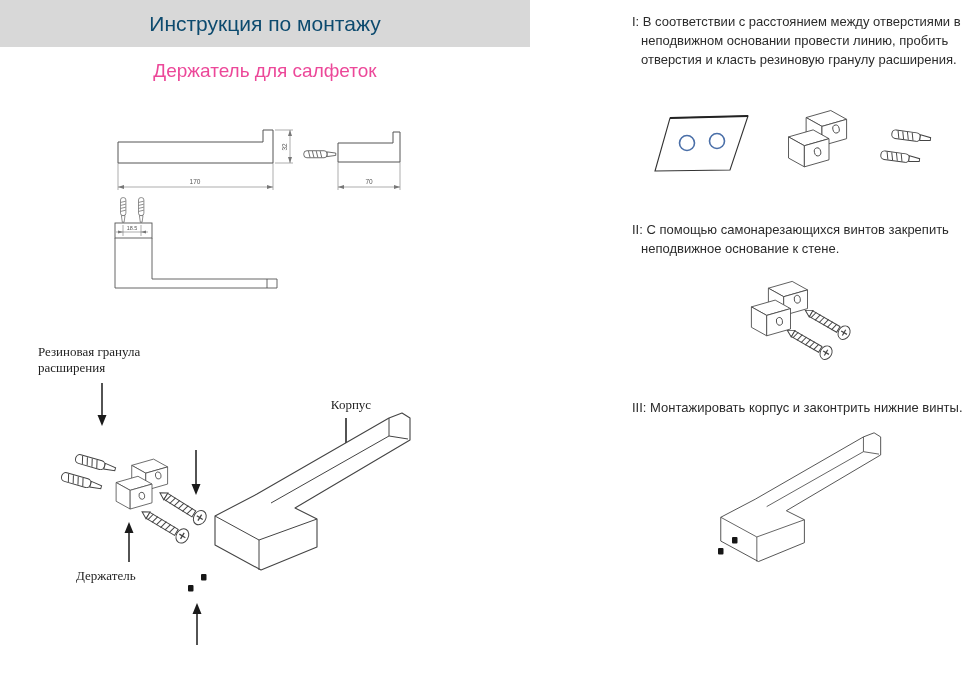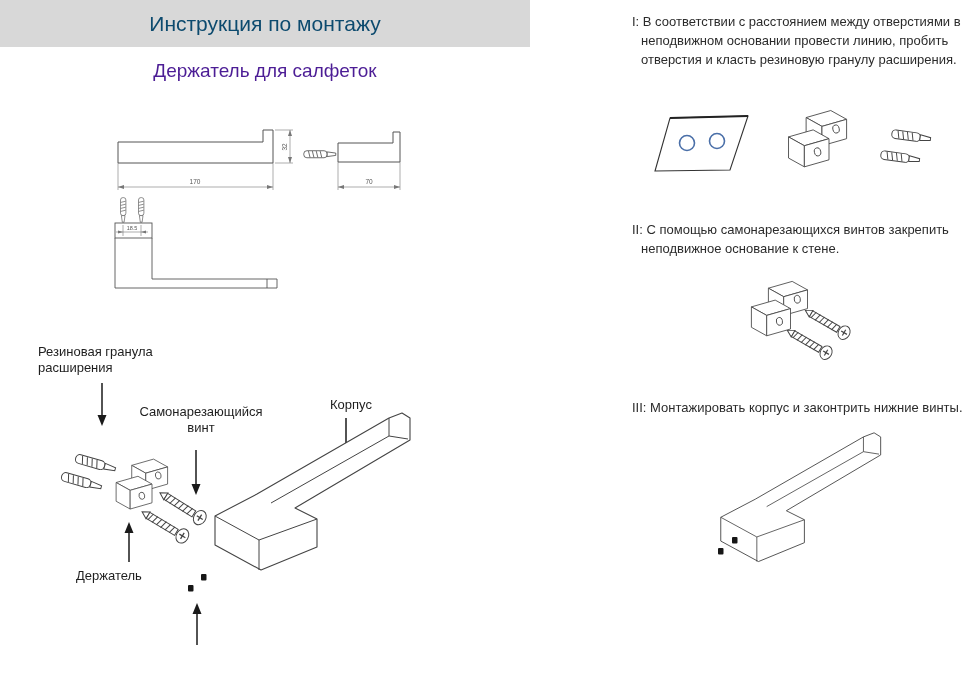--- a/index.html
+++ b/index.html
@@ -2,27 +2,27 @@
 <html style="--header-bg: #d8d8d8; --line-color: #444444; --hole-ring: #4a6fa8;"><head>
 <meta charset="utf-8">
 <style>
   html,body{margin:0;padding:0;background:#fff;}
   .page{position:relative;width:970px;height:694px;background:#fff;overflow:hidden;
         font-family:"Liberation Sans",sans-serif;color:#262626;}
   .header-bar{position:absolute;left:0;top:0;width:530px;height:47px;
         background:var(--header-bg,#d8d8d8);text-align:center;line-height:47px;
         font-size:21px;color:#0c4a6e;}
   .subtitle{position:absolute;left:0;top:60px;width:530px;text-align:center;
-        font-size:19px;color:#4c1d95;}
+        font-size:19px;color:#ec4899;}
   .step-text{position:absolute;font-size:13px;line-height:1.45;color:#2b2b2b;
         padding-left:9px;text-indent:-9px;}
   .step1-text{left:632px;top:13px;width:340px;}
   .step2-text{left:632px;top:221px;width:340px;}
   .step3-text{left:632px;top:399px;width:345px;}
-  .part-label{position:absolute;font-size:13px;line-height:1.25;color:#1e1e1e;}
+  .part-label{position:absolute;font-size:13px;line-height:1.25;color:#1e1e1e;font-family:Liberation Serif, serif;}
   .lbl-rubber{left:38px;top:344px;width:140px;text-align:left;}
   .lbl-screw{left:136px;top:404px;width:130px;text-align:center;}
   .lbl-body{left:316px;top:397px;width:70px;text-align:center;}
   .lbl-base{left:76px;top:568px;width:100px;text-align:left;}
   .lbl-lock{left:158px;top:653px;width:86px;text-align:center;margin-top:44px;}
   svg{position:absolute;overflow:visible;}
   .defs-holder{width:0;height:0;position:absolute;left:0;top:0;}
   .tech-svg{left:95px;top:105px;}
   .exploded-svg{left:25px;top:340px;}
   .step1-svg{left:650px;top:103px;}
@@ -171,21 +171,20 @@
     <g transform="translate(172,72)">
       <use href="#holder"></use>
     </g>
     <g fill="#161616">
       <rect x="176" y="234" width="5.5" height="6.5" rx="1"></rect>
       <rect x="163" y="245" width="5.5" height="6.5" rx="1"></rect>
     </g>
   </svg>
 
   <div class="part-label lbl-rubber">Резиновая гранула расширения</div>
-  <div class="part-label lbl-screw">Самонарезающийся винт</div>
   <div class="part-label lbl-body">Корпус</div>
   <div class="part-label lbl-base">Держатель</div>
   <div class="part-label lbl-lock">Запорный винт</div>
 
   <div class="step-text step1-text">I: В соответствии с расстоянием между отверстиями в неподвижном основании провести линию, пробить отверстия и класть резиновую гранулу расширения.</div>
   <svg class="step1-svg" width="305" height="105" viewBox="0 0 305 105">
     <g>
       <polygon points="20,15 98,13 80,67 5,68" fill="#fff" stroke="#333" stroke-width="1.1"></polygon>
       <line x1="20" y1="15" x2="98" y2="13" stroke="#222" stroke-width="2.2"></line>
       <circle cx="37" cy="40" r="7.5" fill="none" stroke-width="1.6" style="stroke:var(--hole-ring,#4a6fa8)"></circle>

